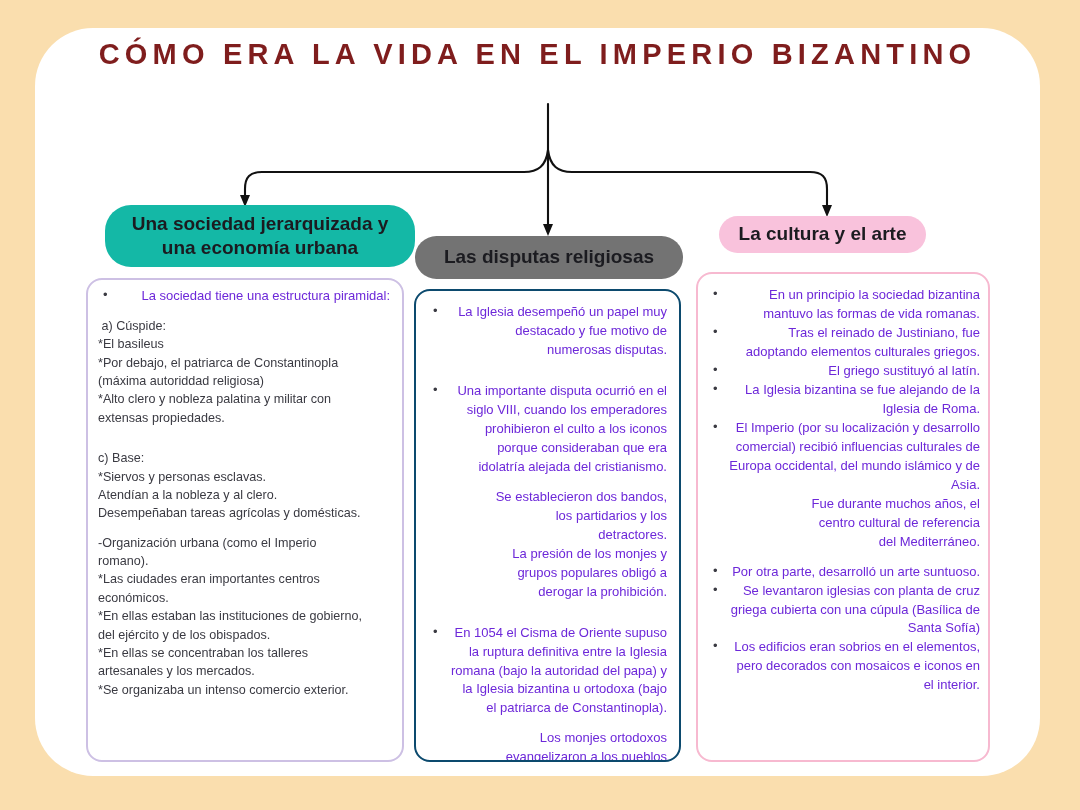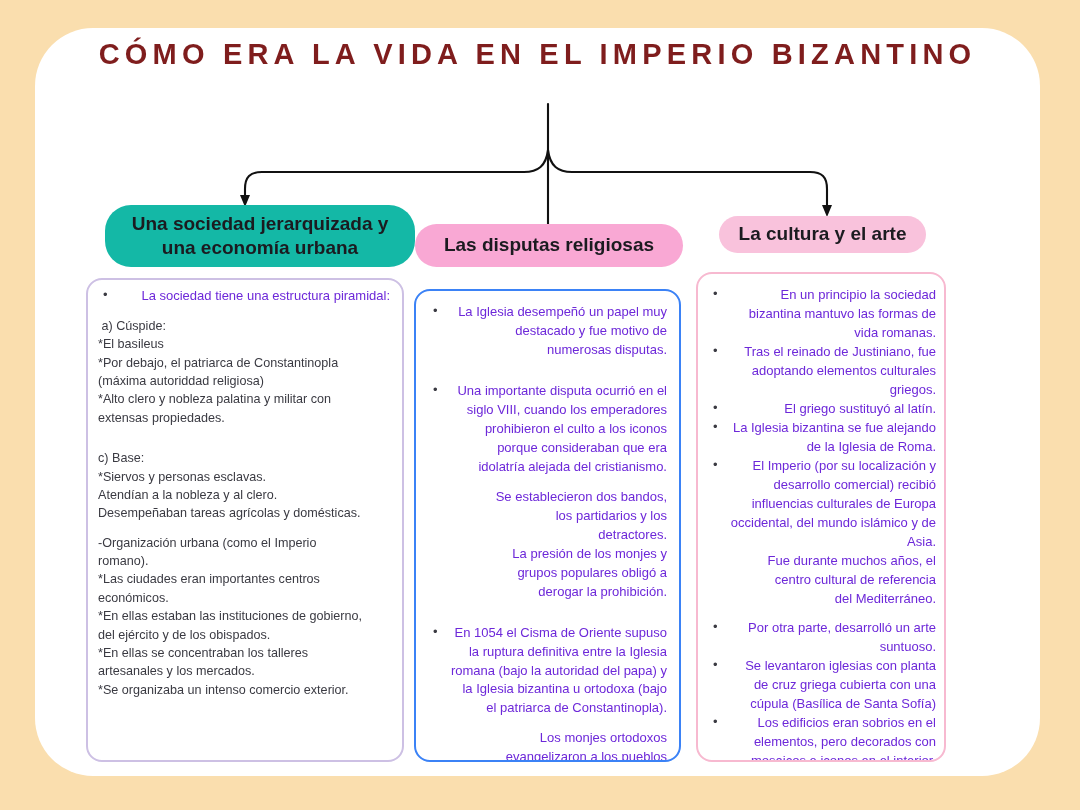--- a/index.html
+++ b/index.html
@@ -61,23 +61,23 @@
     box-sizing: border-box;
   }
   #pill-1 {
     left: 105px; top: 205px;
     width: 310px; height: 62px;
     background: #14b8a6;
     font-size: 19px;
     padding: 0 14px;
   }
   #pill-2 {
-    left: 415px; top: 224px;
+    left: 415px; top: 236px;
     width: 268px; height: 43px;
-    background: #f9a8d4;
+    background: #737373;
     font-size: 19px;
   }
   #pill-3 {
     left: 719px; top: 216px;
     width: 207px; height: 37px;
     background: #f9c2dc;
     font-size: 19px;
   }
 
   .panel {
@@ -89,26 +89,26 @@
   }
   #panel-1 {
     left: 86px; top: 278px;
     width: 318px; height: 484px;
     border: 2px solid #cdc0e4;
     padding: 7px 12px 6px 10px;
   }
   #panel-2 {
     left: 414px; top: 289px;
     width: 267px; height: 473px;
-    border: 2px solid #3b82f6;
+    border: 2px solid #0c4a6e;
     padding: 12px 12px 0 12px;
   }
   #panel-3 {
     left: 696px; top: 272px;
-    width: 250px; height: 490px;
+    width: 294px; height: 490px;
     border: 2px solid #f7b9d0;
     padding: 12px 8px 6px 10px;
   }
 
   .txt {
     color: #3a3a42;
     font-size: 12.6px;
     line-height: 1.46;
     font-family: "Liberation Sans", sans-serif;
     white-space: pre-wrap;

